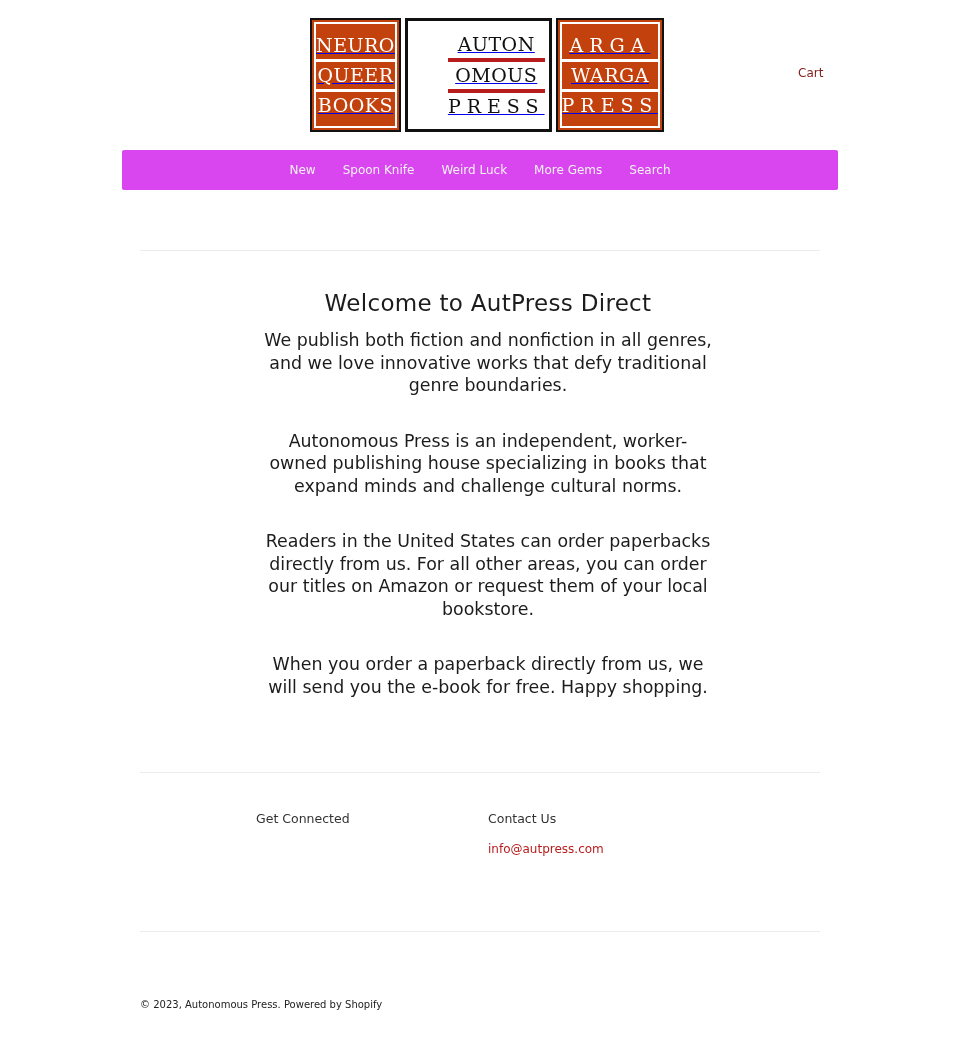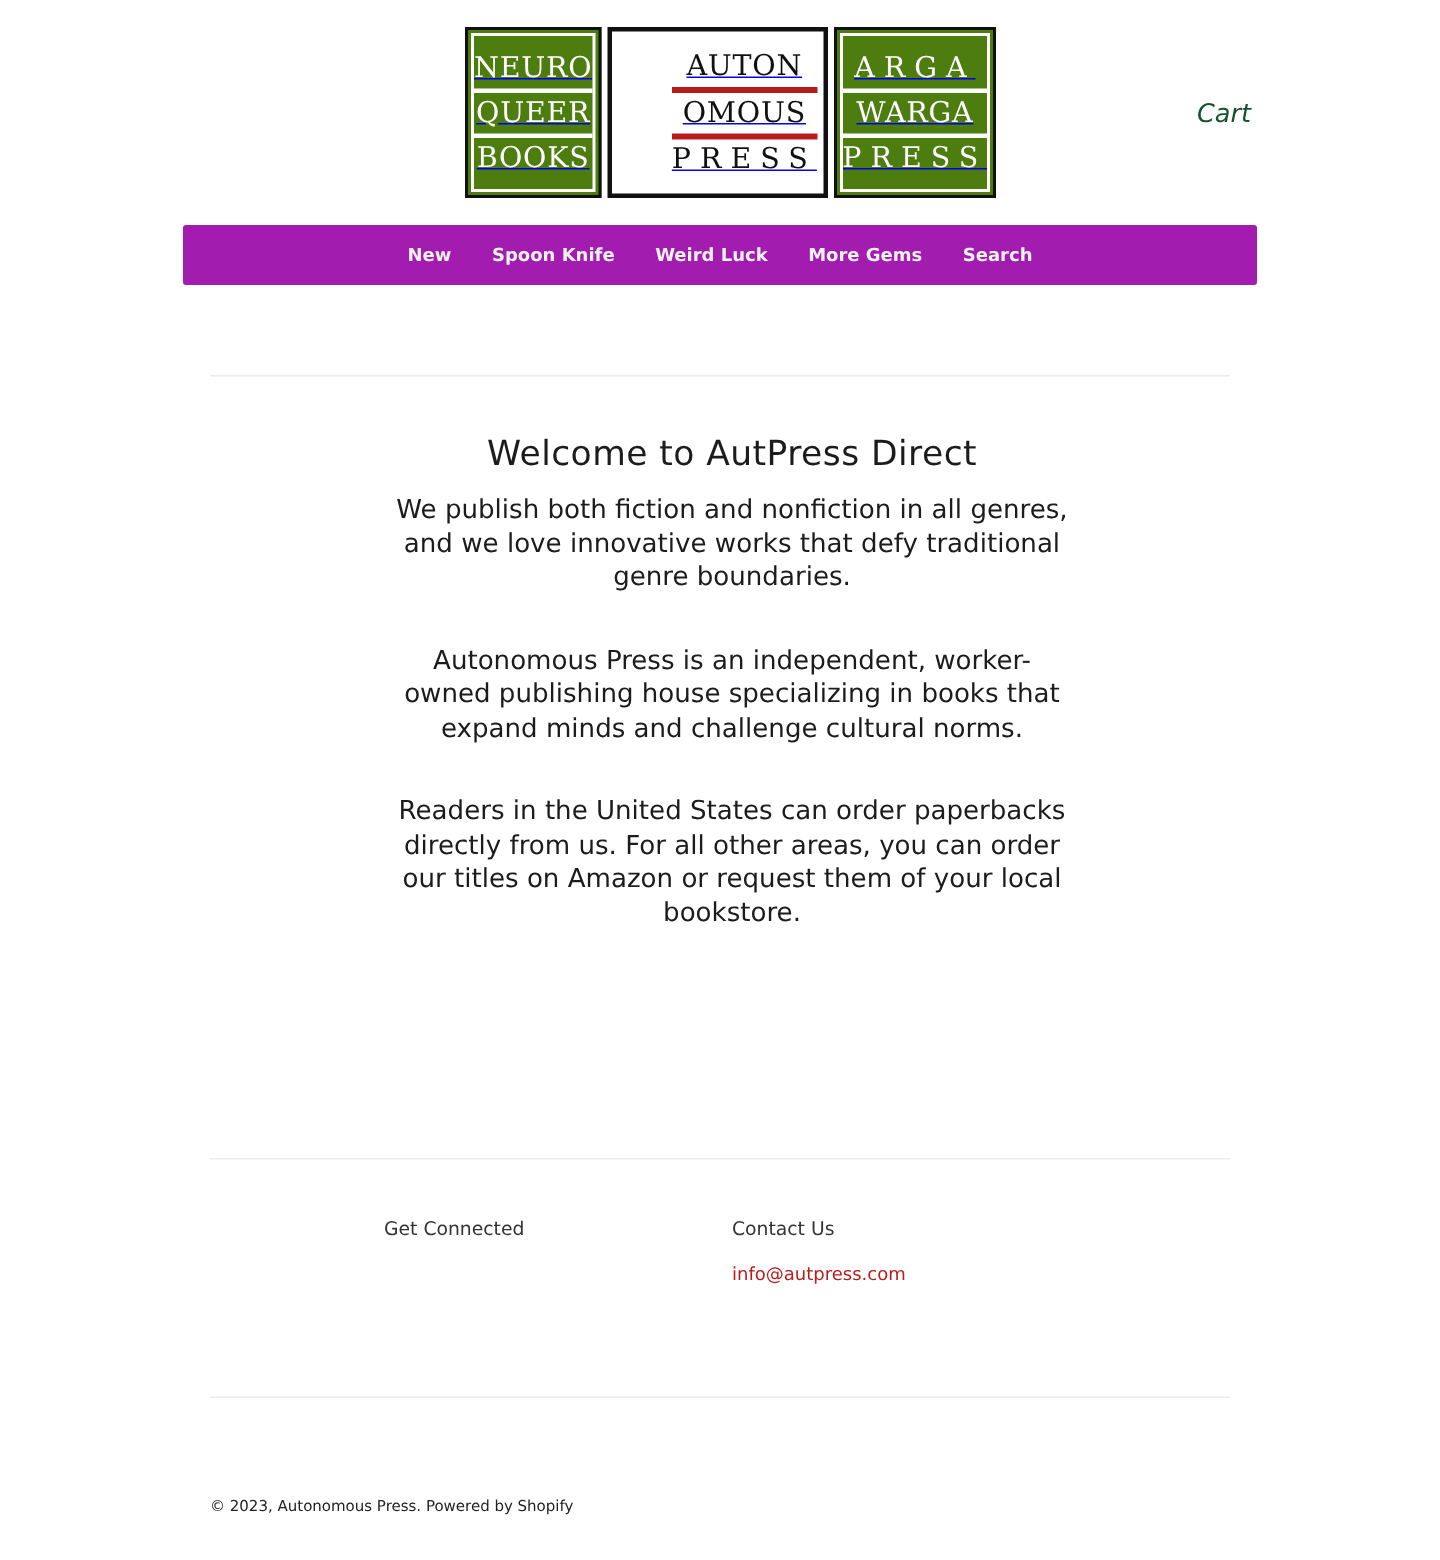--- a/index.html
+++ b/index.html
@@ -3,31 +3,31 @@
 <meta charset="utf-8">
 <style>
   * { box-sizing: border-box; margin: 0; padding: 0; }
   html, body { width: 960px; height: 1040px; background: #ffffff; overflow: hidden; }
   body { font-family: "DejaVu Sans", sans-serif; color: #1c1c1c; position: relative; }
 
   .header { position: absolute; left: 0; top: 0; width: 960px; height: 150px; }
   .logo { position: absolute; left: 310px; top: 18px; width: 339px; height: 114px; display: flex; gap: 4px; }
   .logo-box { flex: 1; display: flex; flex-direction: column; align-items: center; justify-content: center;
               font-family: "DejaVu Serif", serif; font-size: 19px; line-height: 1; letter-spacing: 0.5px; padding: 6px 4px; }
-  .logo-box.dark { background: #4d7c0f; color: #fff; outline: 2px solid #fff; outline-offset: -6px; border: 2px solid #111; }
+  .logo-box.dark { background: #c2410c; color: #fff; outline: 2px solid #fff; outline-offset: -6px; border: 2px solid #111; }
   .logo-box.light { background: #fff; color: #111; border: 3px solid #111; padding-left: 40px; }
   .logo-line { padding: 4px 0; width: 100%; text-align: center; }
   .logo-box.dark .logo-line + .logo-line { border-top: 3px solid #fff; }
   .logo-box.light .logo-line + .logo-line { border-top: 4px solid #b91c1c; }
   .spaced { letter-spacing: 6px; }
 
-  .cart { position: absolute; left: 798px; top: 66px; font-size: 17px; color: #14532d; text-decoration: none; font-style: italic; }
+  .cart { position: absolute; left: 798px; top: 66px; font-size: 12px; color: #7f1d1d; text-decoration: none; }
 
-  .nav { position: absolute; left: 122px; top: 150px; width: 716px; height: 40px; background: #a21caf;
-         border-radius: 2px; display: flex; justify-content: center; align-items: center; font-weight: bold; }
+  .nav { position: absolute; left: 122px; top: 150px; width: 716px; height: 40px; background: #d946ef;
+         border-radius: 2px; display: flex; justify-content: center; align-items: center; }
   .nav a { color: #f2f2f2; font-size: 12px; margin: 0 13.5px; text-decoration: none; }
 
   .divider { position: absolute; left: 140px; width: 680px; height: 1px; background: #ececec; }
 
   .content { position: absolute; left: 260px; top: 288px; width: 456px; text-align: center; }
   .content h1 { font-weight: normal; font-size: 23px; letter-spacing: 0.3px; margin-bottom: 11px; line-height: 30px; }
   .content p { font-size: 17.4px; line-height: 22.5px; margin-bottom: 33px; }
 
   .footer-col { position: absolute; top: 811px; font-size: 12.5px; color: #333; }
   .footer-email { position: absolute; left: 488px; top: 842px; font-size: 12px; color: #b91c1c; }
@@ -65,20 +65,21 @@
   <a href="#">Search</a>
 </nav>
 
 <div class="divider" style="top:250px;"></div>
 
 <main class="content">
   <h1>Welcome to AutPress Direct</h1>
   <p>We publish both fiction and nonfiction in all genres, and we love innovative works that defy traditional genre boundaries.</p>
   <p>Autonomous Press is an independent, worker-owned publishing house specializing in books that expand minds and challenge cultural norms.</p>
   <p>Readers in the United States can order paperbacks directly from us. For all other areas, you can order our titles on Amazon or request them of your local bookstore.</p>
+  <p>When you order a paperback directly from us, we will send you the e-book for free. Happy shopping.</p>
 </main>
 
 <div class="divider" style="top:772px;"></div>
 
 <div class="footer-col" style="left:256px;">Get Connected</div>
 <div class="footer-col" style="left:488px;">Contact Us</div>
 <div class="footer-email">info@autpress.com</div>
 
 <div class="divider" style="top:931px;"></div>
 

